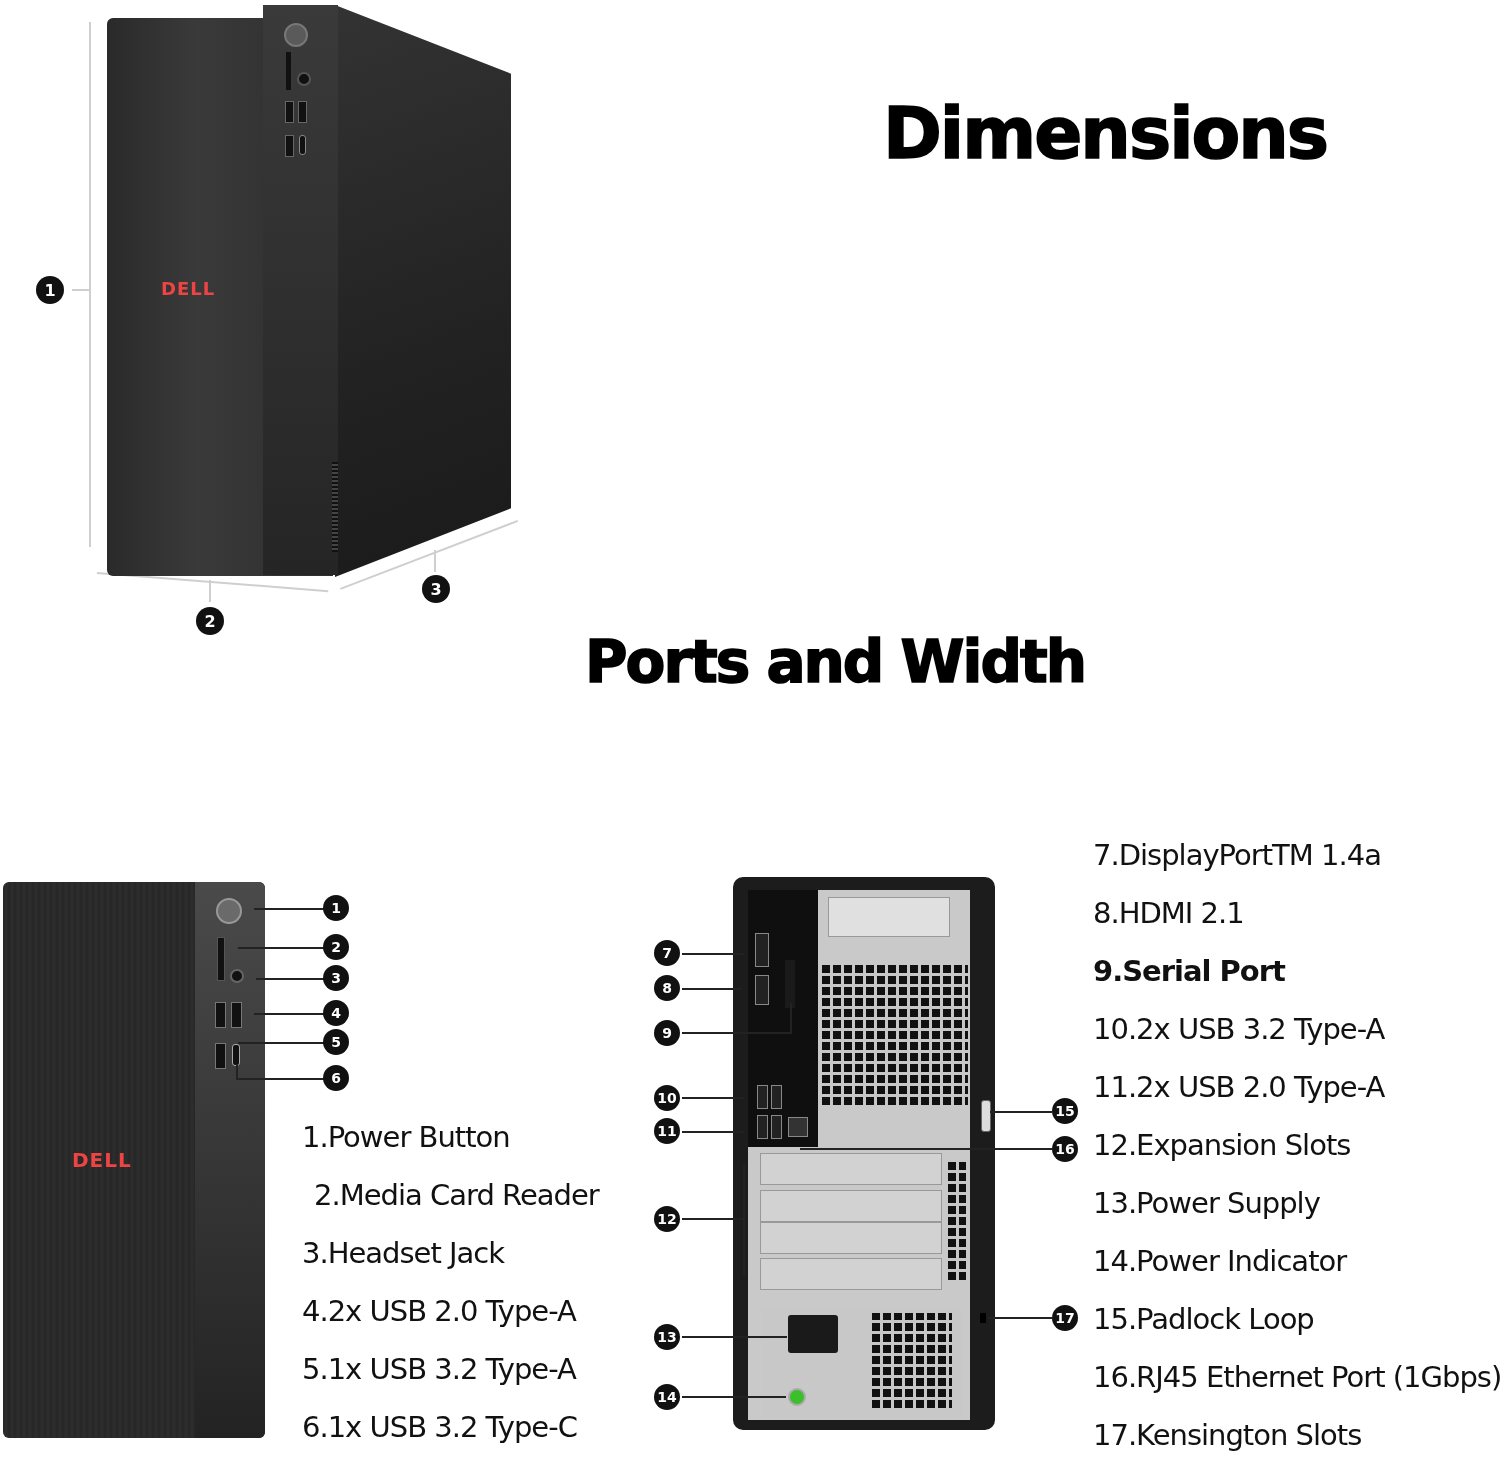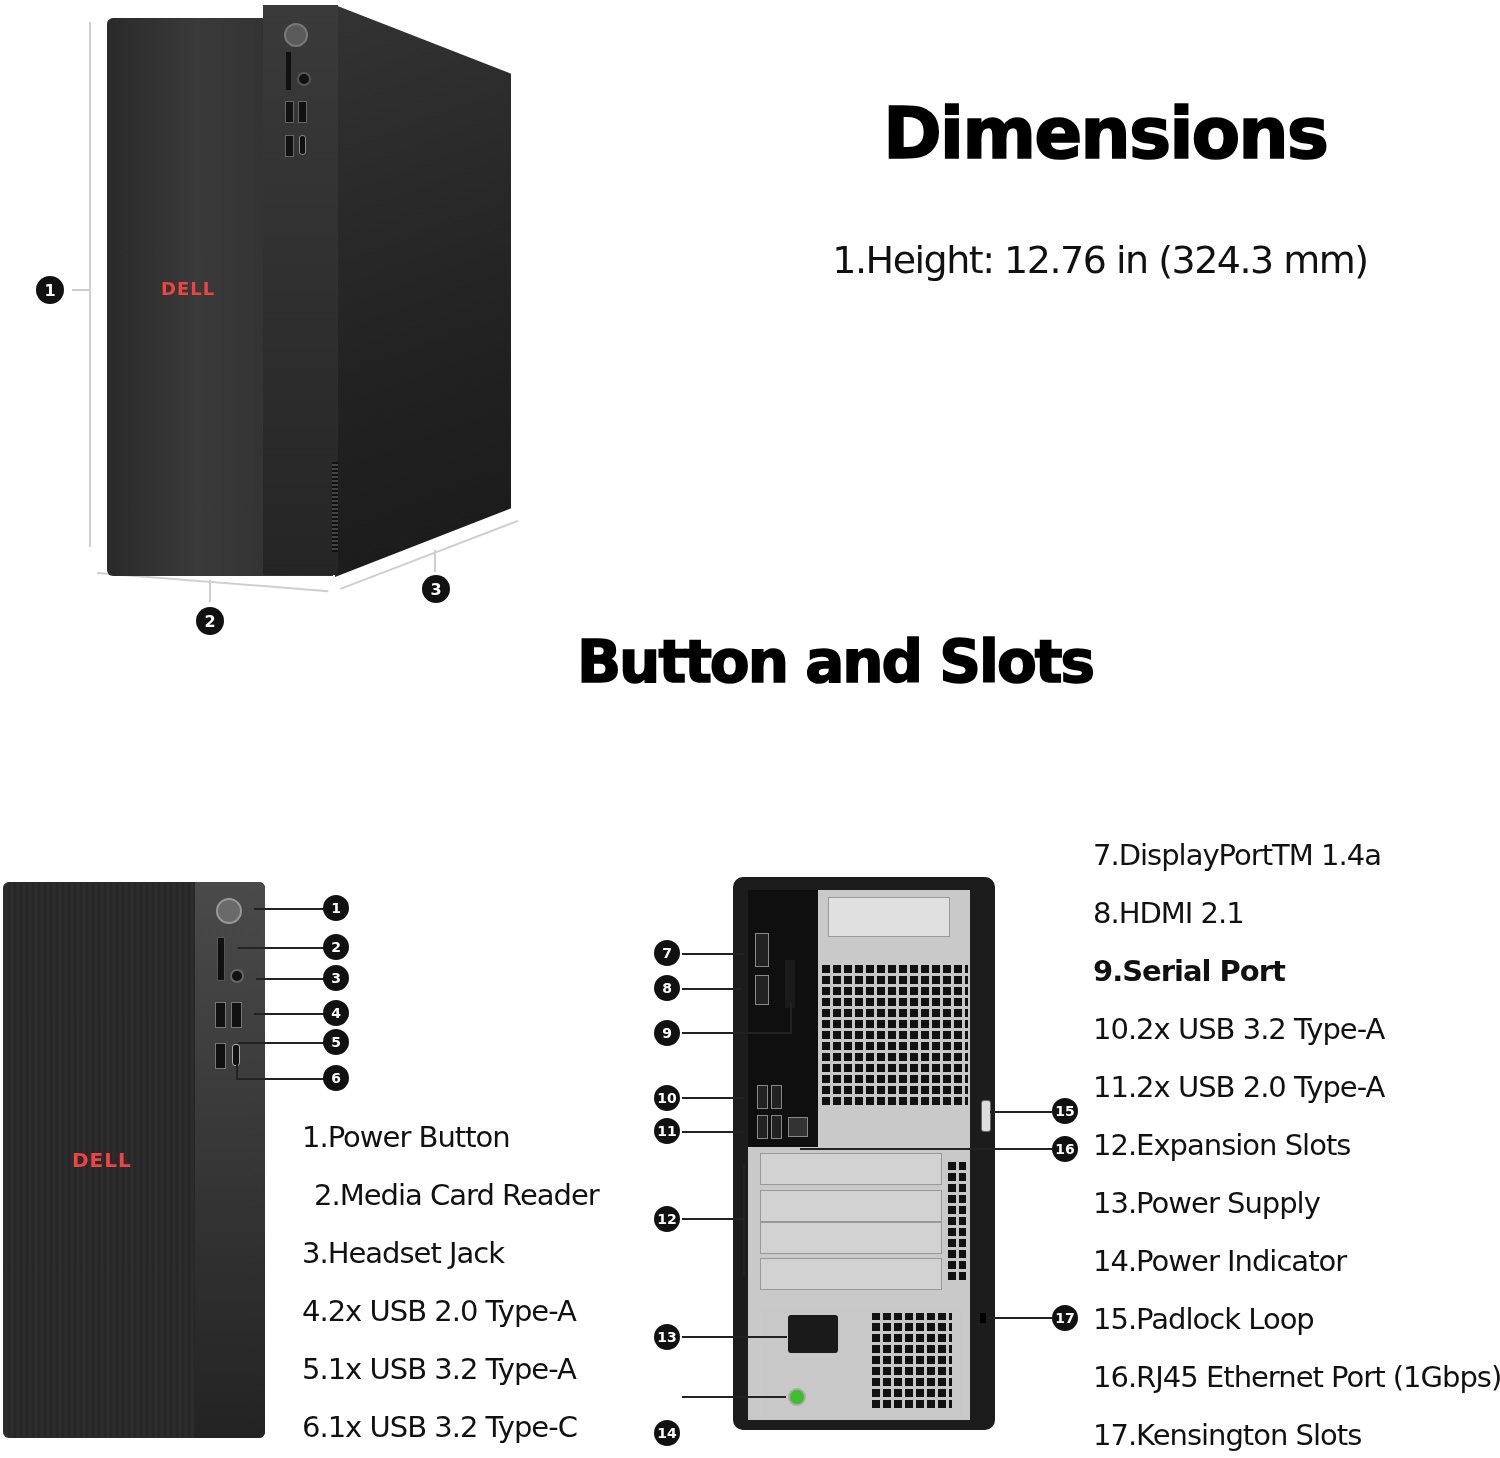--- a/index.html
+++ b/index.html
@@ -56,25 +56,24 @@
   <div class="abs" style="left:299px;top:135px;width:5px;height:18px;background:#111;border:1px solid #888;border-radius:3px;"></div>
   <div class="abs dell-logo" style="left:161px;top:278px;font-size:18px;">DELL</div>
   <div class="abs" style="left:332px;top:462px;width:6px;height:90px;background:repeating-linear-gradient(0deg,#111 0 2px,#444 2px 4px);"></div>
 
   <div class="badge" style="left:36px;top:276px;">1</div>
   <div class="badge" style="left:196px;top:607px;">2</div>
   <div class="badge" style="left:422px;top:575px;">3</div>
 
   <div class="abs title" style="left:880px;top:92px;width:450px;font-size:71px;">Dimensions</div>
   <div class="abs" style="left:790px;top:232px;width:620px;">
-    <div class="spec">1.Height: 12.76 in (324.3 mm)</div>
   </div>
 </div>
 
-<div class="abs title" style="left:560px;top:628px;width:550px;font-size:58px;">Button and Slots</div>
+<div class="abs title" style="left:560px;top:628px;width:550px;font-size:58px;">Ports and Width</div>
 
 <div class="abs">
   <div class="abs t2-front"></div>
   <div class="abs t2-strip"></div>
   <div class="abs" style="left:216px;top:898px;width:22px;height:22px;border-radius:50%;background:#6a6a6a;border:2px solid #999;"></div>
   <div class="abs" style="left:217px;top:937px;width:6px;height:42px;background:#111;border:1px solid #555;"></div>
   <div class="abs" style="left:230px;top:969px;width:10px;height:10px;border-radius:50%;background:#111;border:2px solid #666;"></div>
   <div class="abs" style="left:215px;top:1002px;width:9px;height:24px;background:#111;border:1px solid #777;"></div>
   <div class="abs" style="left:231px;top:1002px;width:9px;height:24px;background:#111;border:1px solid #777;"></div>
   <div class="abs" style="left:215px;top:1043px;width:9px;height:24px;background:#111;border:1px solid #777;"></div>
@@ -150,21 +149,21 @@
   <div class="line" style="left:800px;top:1148px;width:252px;height:2px;"></div>
   <div class="line" style="left:988px;top:1317px;width:64px;height:2px;"></div>
 
   <div class="badge sm" style="left:654px;top:940px;">7</div>
   <div class="badge sm" style="left:654px;top:975px;">8</div>
   <div class="badge sm" style="left:654px;top:1020px;">9</div>
   <div class="badge sm" style="left:654px;top:1085px;">10</div>
   <div class="badge sm" style="left:654px;top:1118px;">11</div>
   <div class="badge sm" style="left:654px;top:1206px;">12</div>
   <div class="badge sm" style="left:654px;top:1324px;">13</div>
-  <div class="badge sm" style="left:654px;top:1384px;margin-top:36px;">14</div>
+  <div class="badge sm" style="left:654px;top:1384px;">14</div>
   <div class="badge sm" style="left:1052px;top:1098px;">15</div>
   <div class="badge sm" style="left:1052px;top:1136px;">16</div>
   <div class="badge sm" style="left:1052px;top:1305px;">17</div>
 </div>
 
 <div>
   <div class="label" style="left:1093px;top:838px;">7.DisplayPortTM 1.4a</div>
   <div class="label" style="left:1093px;top:896px;">8.HDMI 2.1</div>
   <div class="label" style="left:1093px;top:954px;font-weight:bold;">9.Serial Port</div>
   <div class="label" style="left:1093px;top:1012px;">10.2x USB 3.2 Type-A</div>

